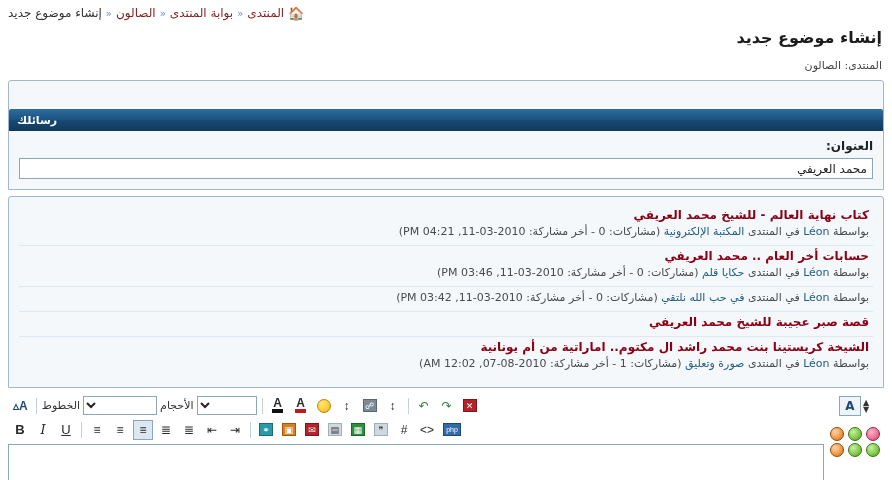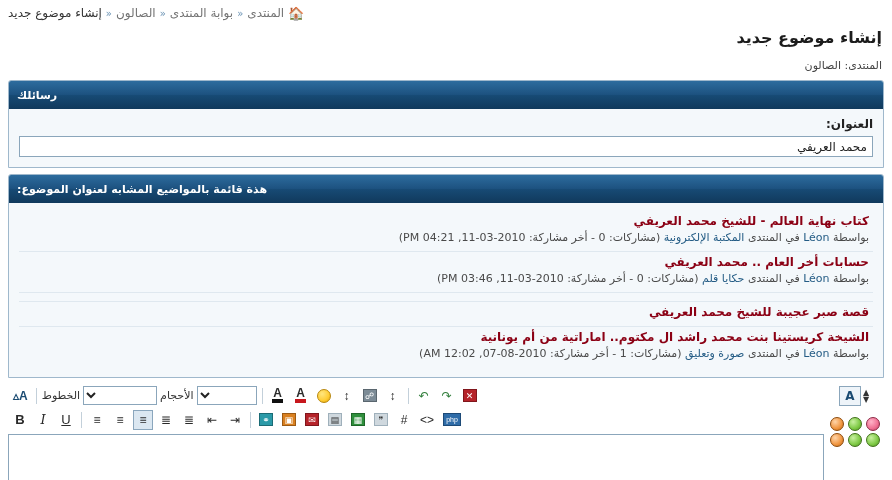--- a/index.html
+++ b/index.html
@@ -24,21 +24,21 @@
     gap: 4px;
     font-size: 12px;
   }
   .breadcrumb-bar .home-icon {
     color: #0b5a8e;
     font-size: 13px;
     line-height: 1;
     margin-right: 2px;
   }
   .breadcrumb-bar a {
-    color: #737373;
+    color: #7f1d1d;
     text-decoration: none;
     text-align: right;
   }
   .breadcrumb-bar .sep {
     color: #6b93b4;
     font-size: 10px;
   }
   .breadcrumb-bar .current { color: #333; }
 
   
@@ -58,30 +58,31 @@
   }
 
   
   .panel {
     margin: 6px 8px 0 8px;
     border: 1px solid #9fb8cc;
     border-radius: 3px 3px 0 0;
     background: #f4f8fb;
   }
   .panel-header {
-    height: 28px;
+    height: 22px;
     background: linear-gradient(to bottom, #2d6c9e 0%, #1d5280 48%, #174a74 52%, #10395c 100%);
     color: #ffffff;
     font-size: 11px;
     font-weight: bold;
     display: flex;
     align-items: center;
     justify-content: flex-end;
     padding: 0 8px;
     border-radius: 2px 2px 0 0;
+    margin-top: 28px;
   }
   .panel-body { padding: 8px 10px 10px 10px; }
 
   
   .field-label {
     font-size: 12px;
     font-weight: bold;
     color: #222;
     margin-bottom: 5px;
     text-align: right;
@@ -283,21 +284,20 @@
 
 <div class="panel">
   <div class="panel-header">رسائلك</div>
   <div class="panel-body">
     <div class="field-label">العنوان:</div>
     <input class="text-input" type="text" value="محمد العريفي" style="">
   </div>
 </div>
 
 <div class="panel">
-  <div class="panel-header">هذة قائمة بالمواضيع المشابه لعنوان الموضوع:</div>
   <div class="panel-body">
     <ul class="topic-list">
       <li class="topic-item">
         <a href="#" class="topic-title">كتاب نهاية العالم - للشيخ محمد العريفي</a>
         <div class="topic-meta">
           <span>بواسطة</span>
           <span class="author">Léon</span>
           <span>في المنتدى</span>
           <span class="forum">المكتبة الإلكترونية</span>
           <span>(مشاركات: 0</span>
@@ -309,20 +309,28 @@
         <div class="topic-meta">
           <span>بواسطة</span>
           <span class="author">Léon</span>
           <span>في المنتدى</span>
           <span class="forum">حكايا قلم</span>
           <span>(مشاركات: 0</span>
           <span>- أخر مشاركة: 2010-03-11, 03:46 PM)</span>
         </div>
       </li>
       <li class="topic-item">
+        <div class="topic-meta">
+          <span>بواسطة</span>
+          <span class="author">Léon</span>
+          <span>في المنتدى</span>
+          <span class="forum">في حب الله نلتقي</span>
+          <span>(مشاركات: 0</span>
+          <span>- أخر مشاركة: 2010-03-11, 03:42 PM)</span>
+        </div>
       </li>
       <li class="topic-item">
         <a href="#" class="topic-title">قصة صبر عجيبة للشيخ محمد العريفي</a>
       </li>
       <li class="topic-item">
         <a href="#" class="topic-title">الشيخة كريستينا بنت محمد راشد ال مكتوم.. اماراتية من أم يونانية</a>
         <div class="topic-meta">
           <span>بواسطة</span>
           <span class="author">Léon</span>
           <span>في المنتدى</span>

